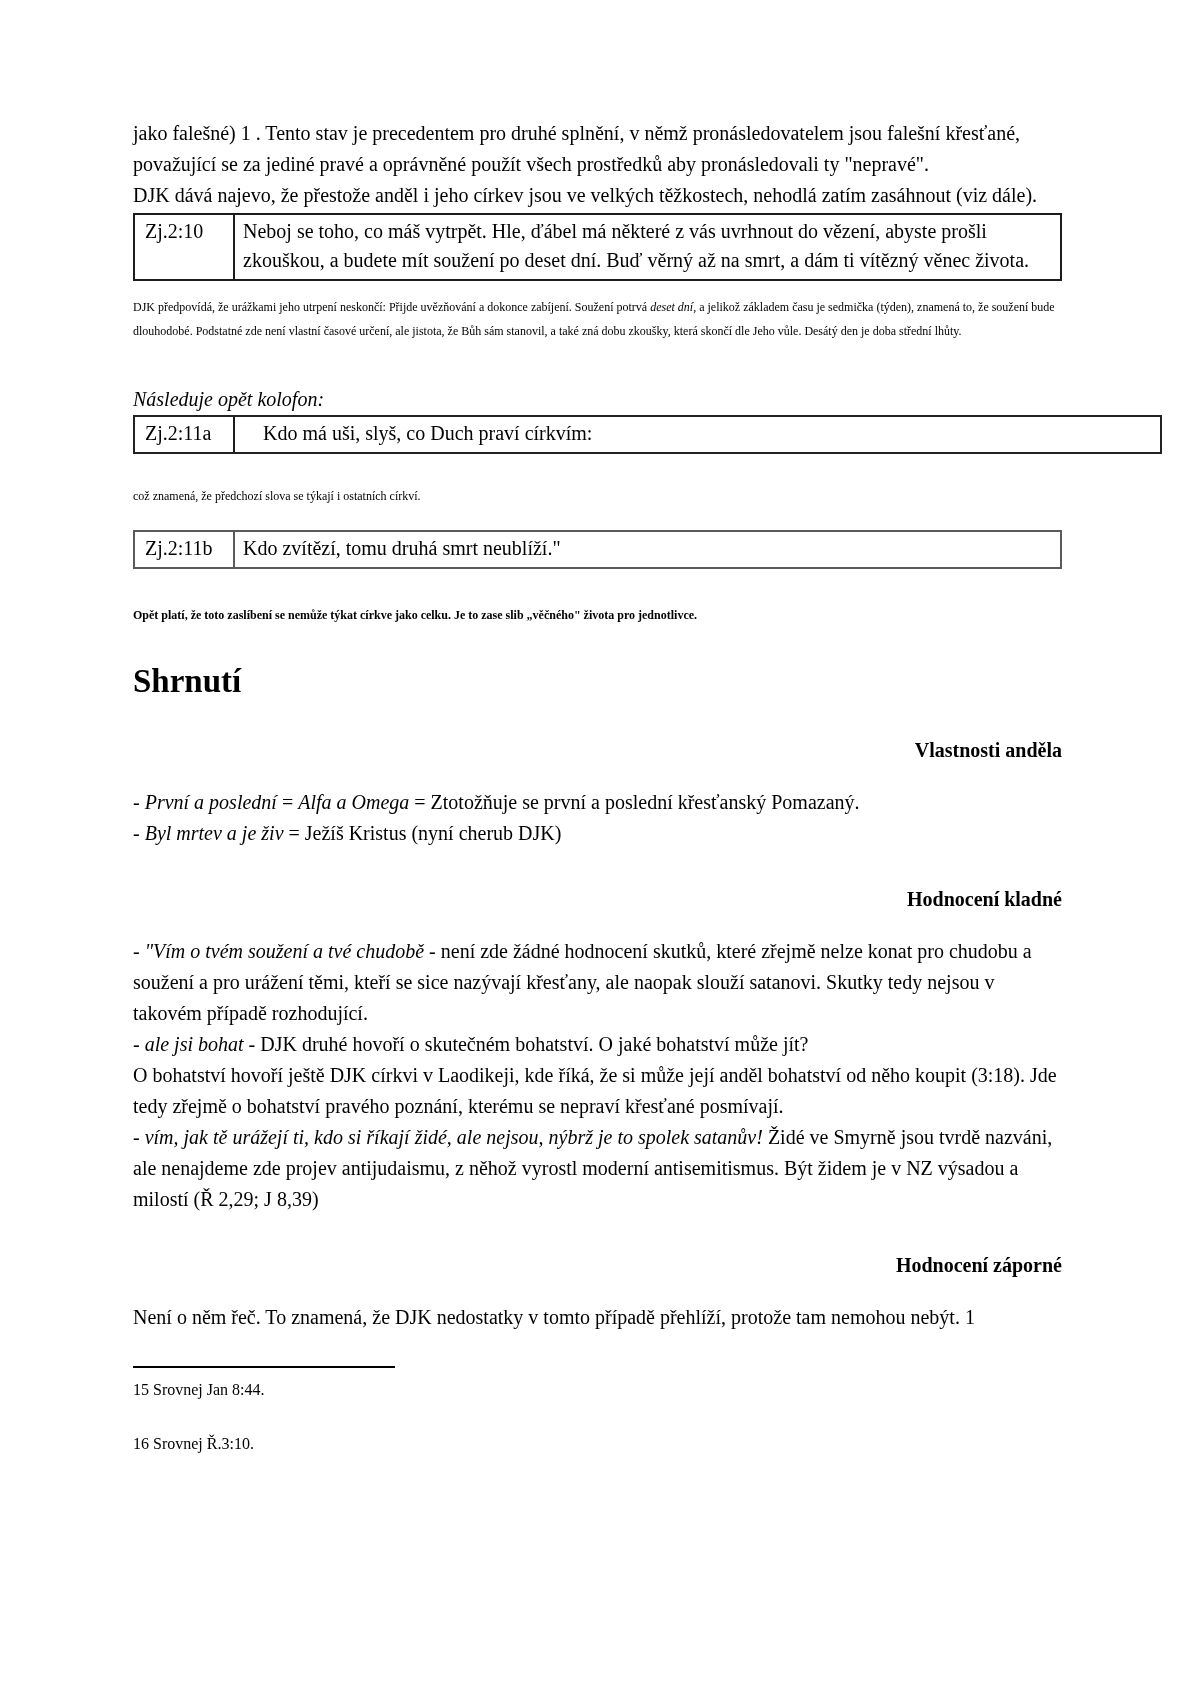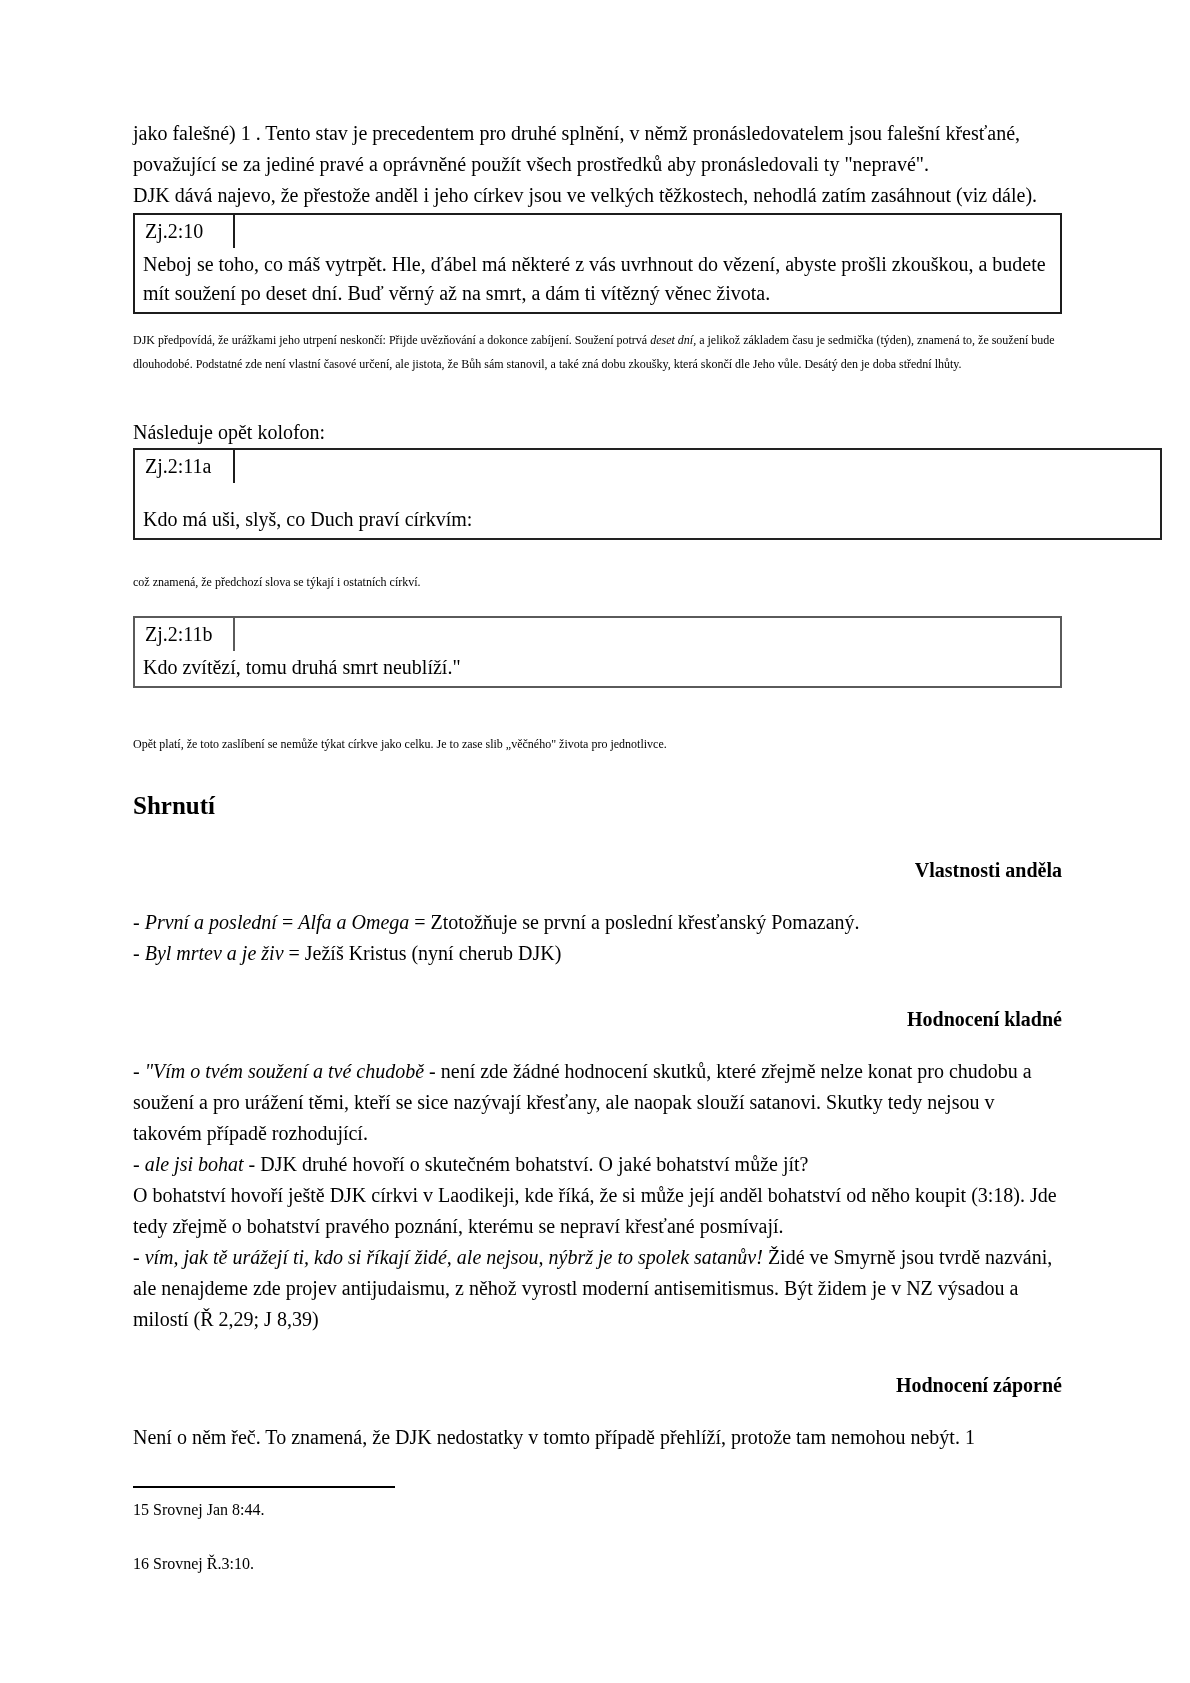--- a/index.html
+++ b/index.html
@@ -8,33 +8,33 @@
     width:1190px; height:1683px;
     background:#ffffff;
     font-family:"Liberation Serif", serif;
     color:#000;
     overflow:hidden;
   }
   .content { position:absolute; left:133px; top:118px; width:929px; }
   p { margin:0; }
   .body { font-size:20px; line-height:31px; }
   .it { font-style:italic; }
-  .vtable { display:flex; box-sizing:border-box; border:2px solid #1c1c1c; line-height:29px; font-size:20px;flex-direction:column; }
+  .vtable { display:flex; box-sizing:border-box; border:2px solid #1c1c1c; line-height:29px; font-size:20px; }
   .vtable .vref { flex:none; width:100px; border-right:2px solid #1c1c1c; padding:2px 4px 2px 10px; box-sizing:border-box; }
   .vtable .vtext { flex:1; padding:2px 10px 4px 8px; }
   .t1 { margin-top:2px; width:929px; }
   .t2 { margin-top:0; width:1029px; border-color:#222;gap:20px; }
   .t3 { margin-top:22px; width:929px; border-color:#5a5a5a; }
   .t3 .vref { border-right-color:#5a5a5a; }
   .small { font-size:12px; line-height:24px; }
   .comm1 { margin-top:14px; }
   .comm2 { margin-top:30px; }
-  .comm3 { margin-top:44px; }
-  .kolofon { margin-top:41px; }
-  h1 { font-size:25px; font-weight:bold; margin:36px 0 0 0; font-family:"Liberation Serif", serif; }
+  .comm3 { margin-top:34px;font-weight:bold; }
+  .kolofon { margin-top:41px;font-style:italic; }
+  h1 { font-size:33px; font-weight:bold; margin:36px 0 0 0; font-family:"Liberation Serif", serif; }
   h2 { font-size:20px; font-weight:bold; margin:39px 0 0 0; font-family:"Liberation Serif", serif;text-align:right; }
   .group { margin-top:25px; }
   .fnrule { width:262px; height:0; border-top:2px solid #000; margin-top:33px; }
   .fn { font-size:16px; line-height:20px; margin:12px 0 0 0; }
   .fn2 { margin-top:34px; }
 </style>
 </head>
 <body>
 
 <div class="page">

